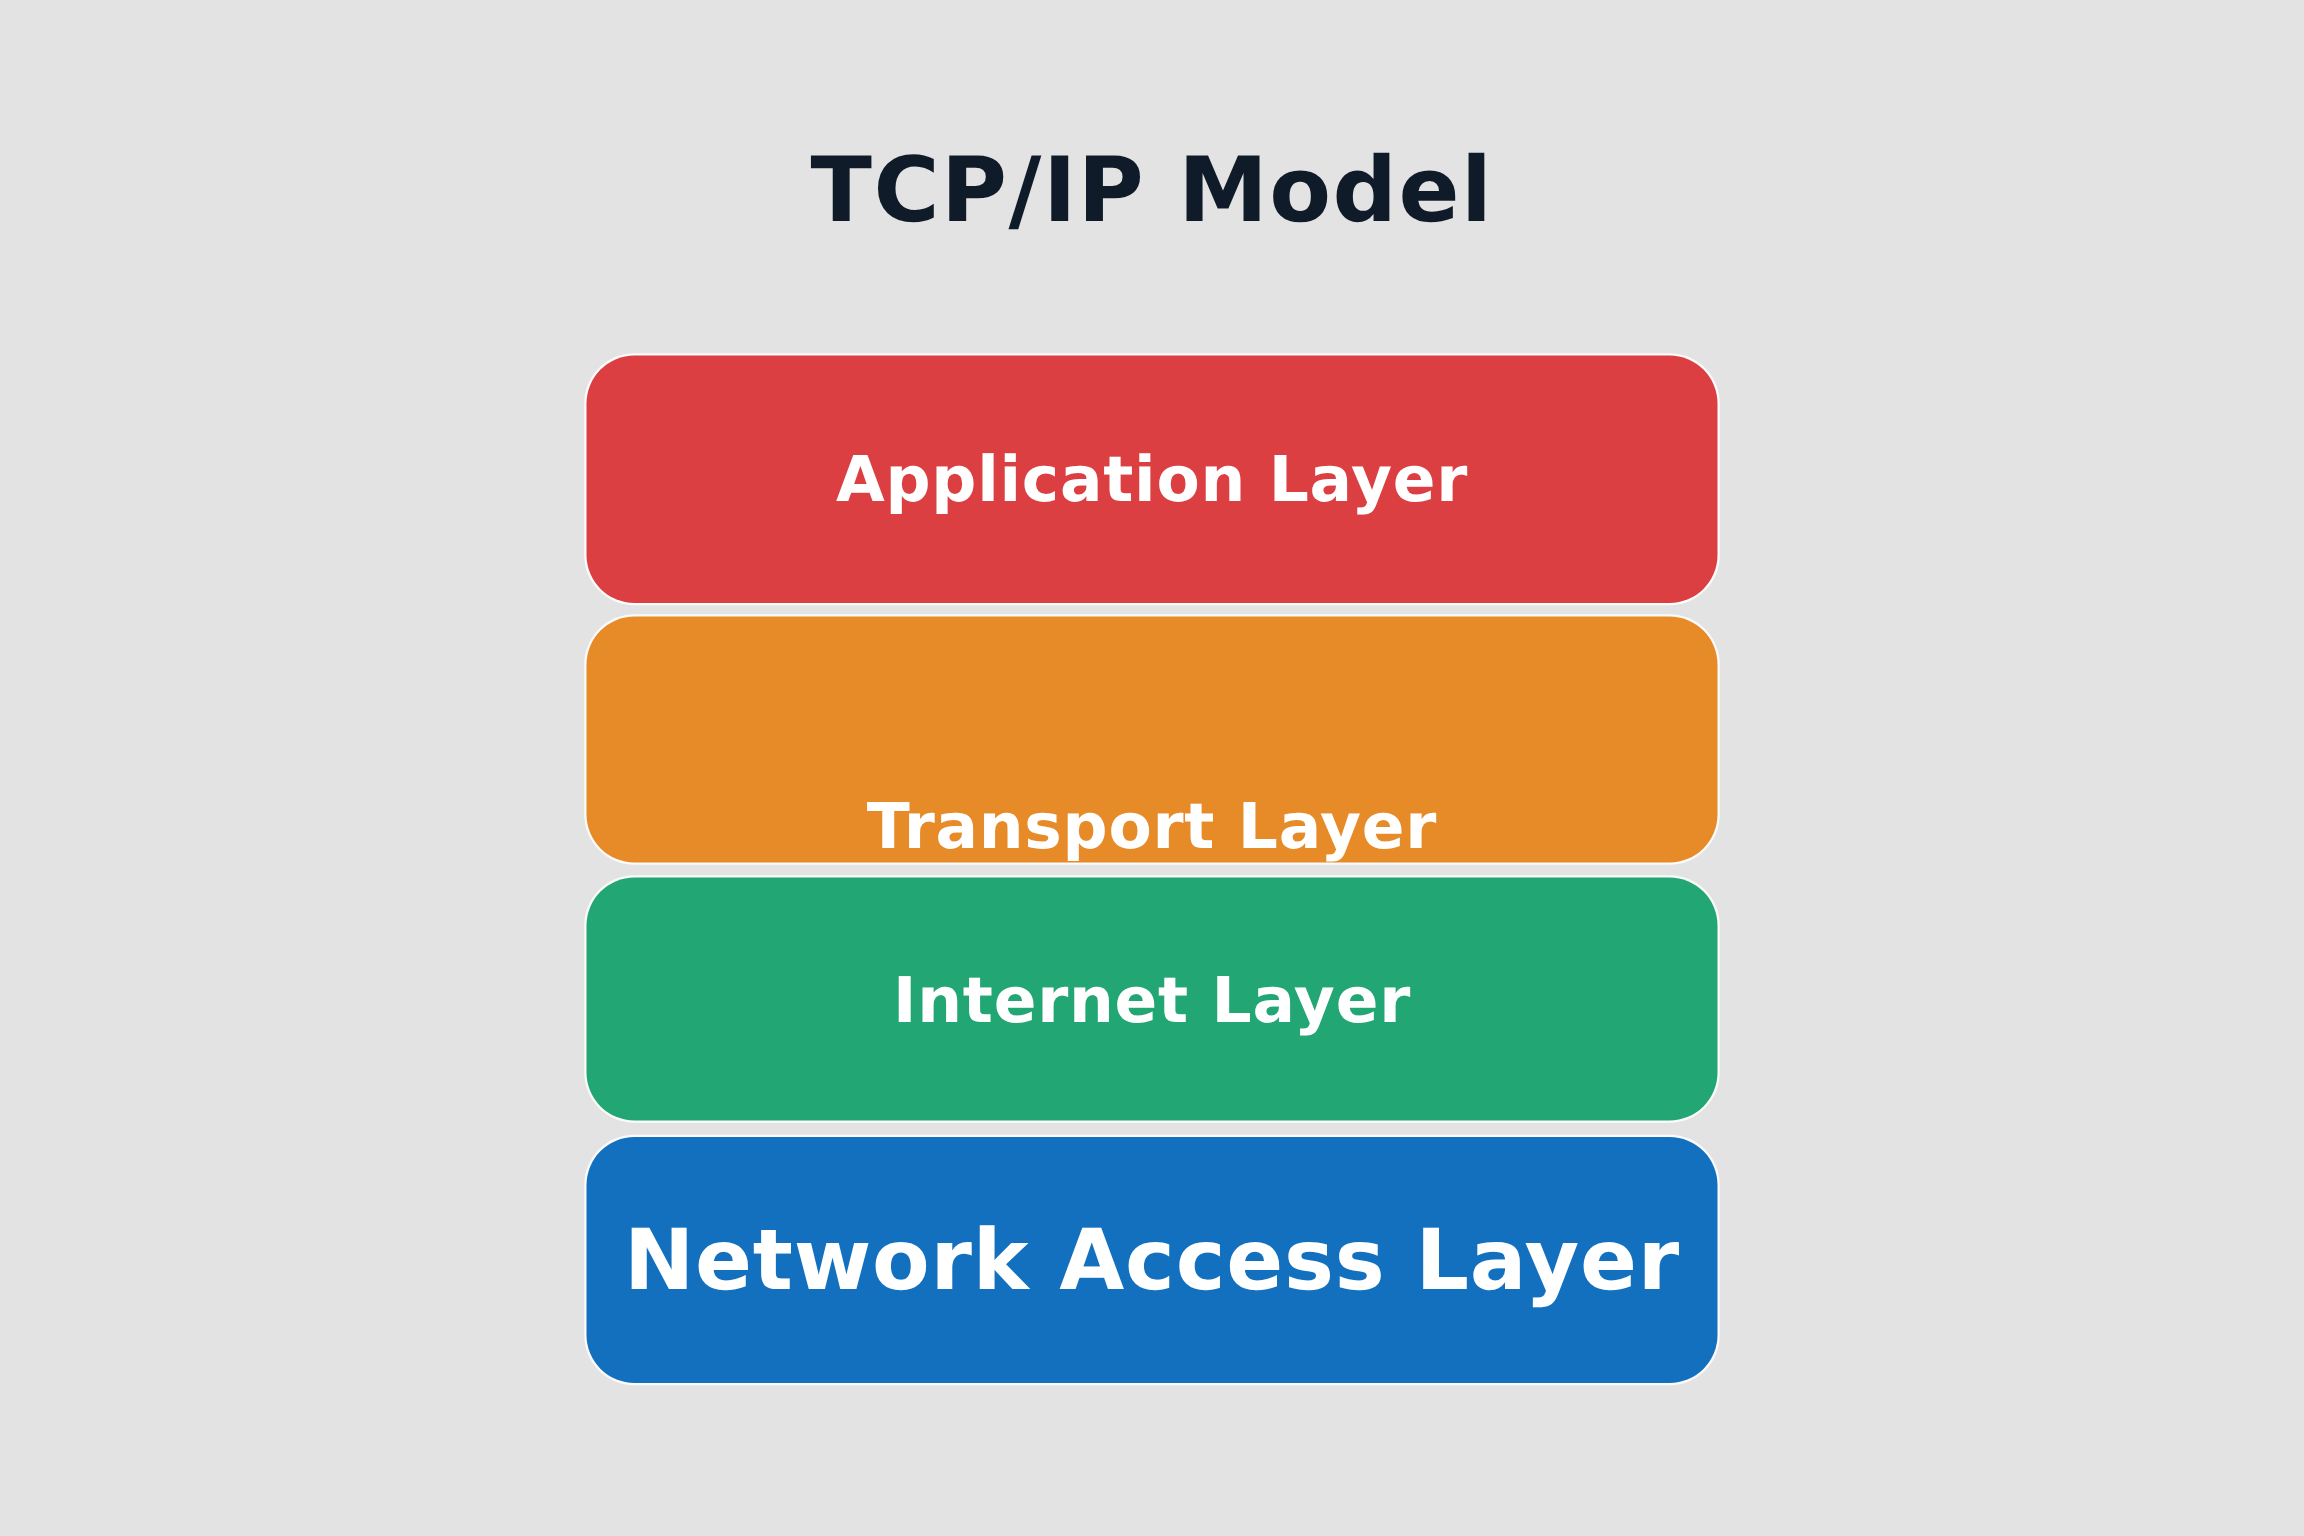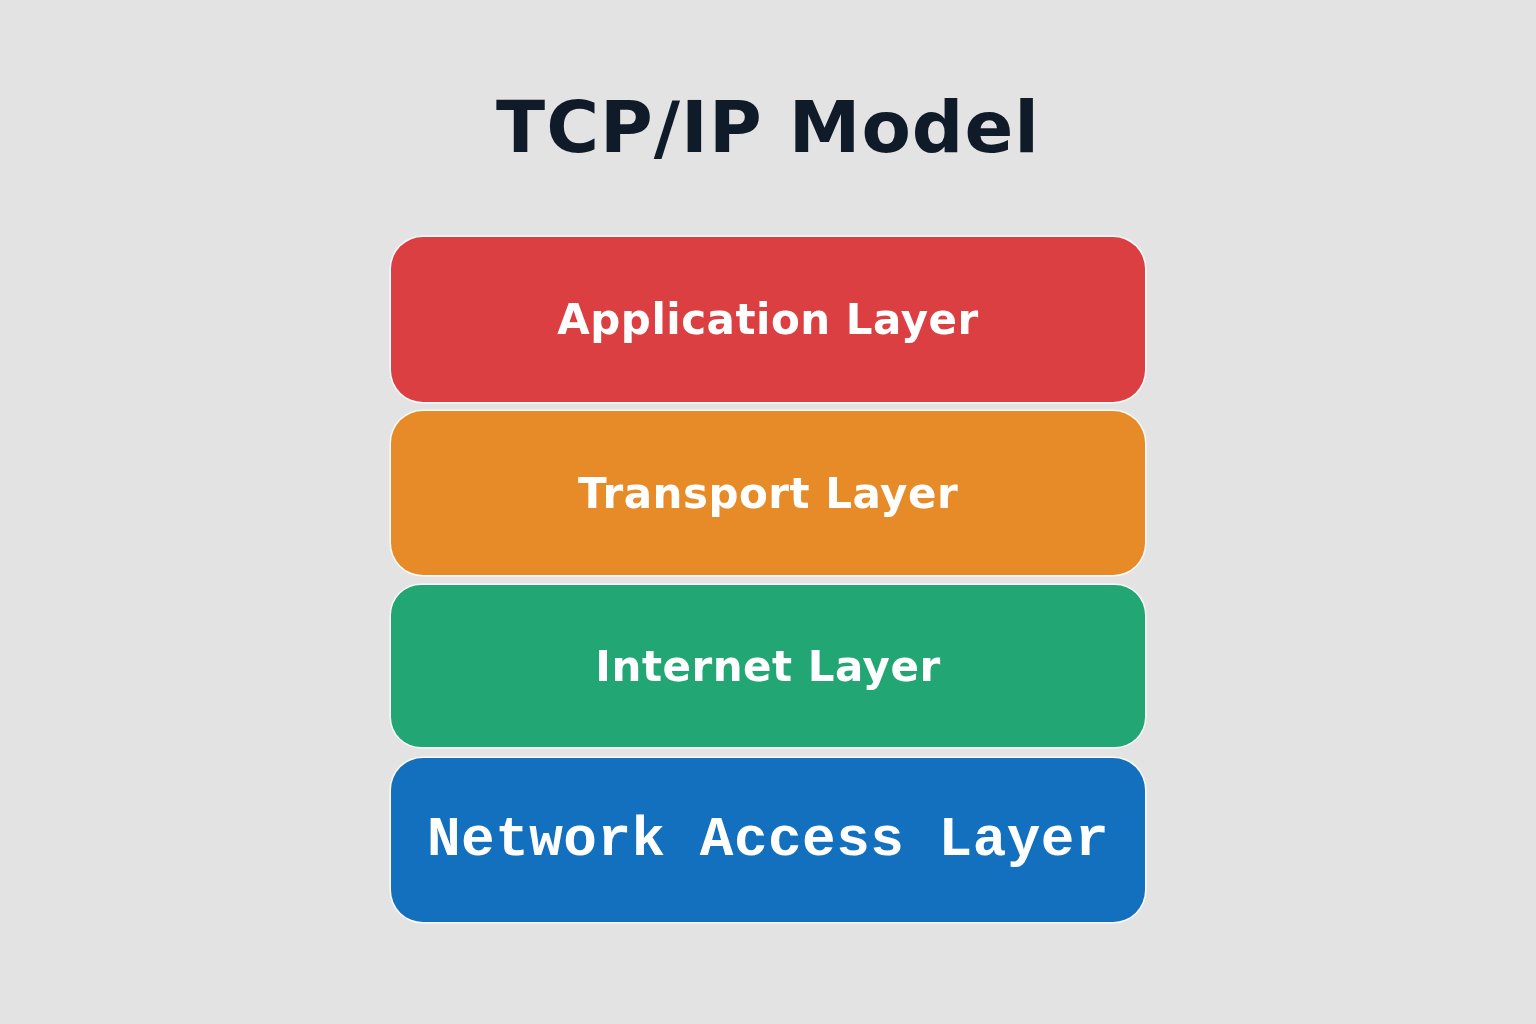--- a/index.html
+++ b/index.html
@@ -15,21 +15,21 @@
       font-family: "DejaVu Sans", "Liberation Sans", sans-serif;
     }
     .title {
       position: absolute;
       left: 0;
       width: 1536px;
       top: 72px;
       height: 110px;
       line-height: 110px;
       text-align: center;
-      font-size: 72px;
+      font-size: 60px;
       font-weight: bold;
       color: #101b29;
       letter-spacing: 1px;
     }
     .stack {
       position: absolute;
       left: 391px;
       top: 237px;
       width: 754px;
     }
@@ -45,36 +45,36 @@
       box-sizing: border-box;
     }
     .layer-label {
       color: #ffffff;
       font-weight: bold;
       font-size: 42px;
       white-space: nowrap;
       letter-spacing: 0.5px;
     }
     .layer.l0 { top: 0px;   height: 165px; }
-    .layer.l1 { top: 174px; height: 164px; }
-    .layer.l2 { top: 348px; height: 162px; border-radius: 30px; }
+    .layer.l1 { top: 174px; height: 164px; align-items: flex-end; }
+    .layer.l2 { top: 348px; height: 162px; }
     .layer.l3 { top: 521px; height: 164px; }
     .layer.l3 .layer-label { font-size: 56px; }
   </style>
 </head>
 <body style="background: rgb(227, 227, 227);">
 
 <div class="title" style="color: rgb(16, 27, 41);">TCP/IP Model</div>
 
 <div class="stack">
   <div class="layer l0" style="background: rgb(219, 63, 66);">
     <span class="layer-label">Application Layer</span>
   </div>
   <div class="layer l1" style="background: rgb(230, 139, 40);">
     <span class="layer-label">Transport Layer</span>
   </div>
   <div class="layer l2" style="background: rgb(33, 166, 116);">
     <span class="layer-label">Internet Layer</span>
   </div>
-  <div class="layer l3" style="background: rgb(18, 112, 191); font-family: Liberation Mono, monospace;">
+  <div class="layer l3" style="background: rgb(18, 112, 191);">
     <span class="layer-label">Network Access Layer</span>
   </div>
 </div>
 
 </body></html>

